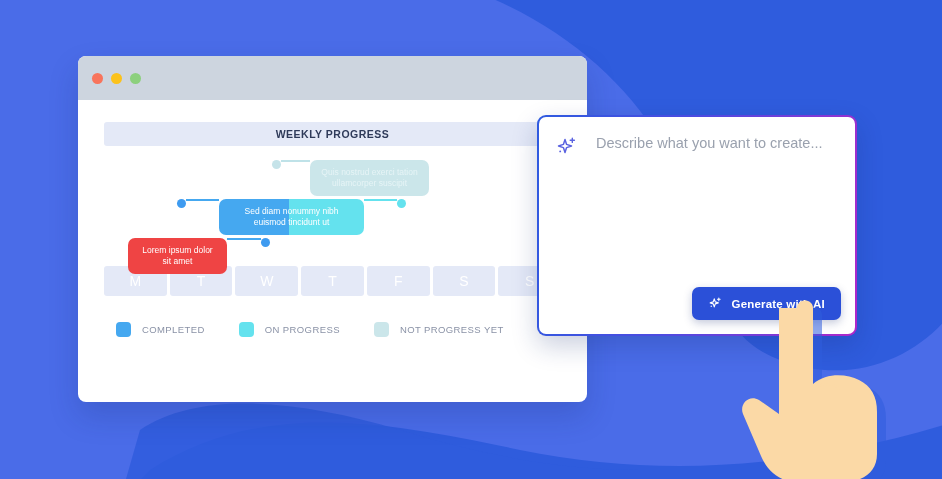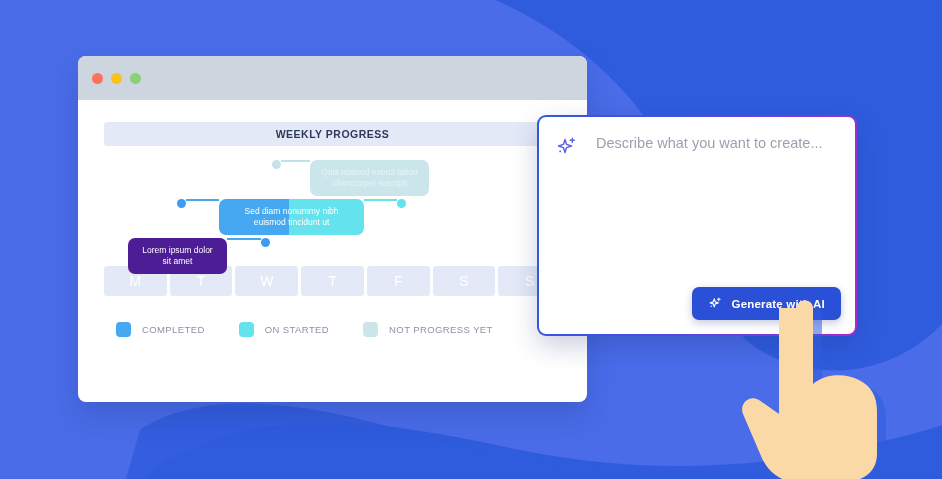--- a/index.html
+++ b/index.html
@@ -44,21 +44,21 @@
   .gantt { position:relative; height:104px; margin-top:14px; }
   .row { position:absolute; height:36px; display:flex; align-items:flex-start; }
   .bar {
     height:36px; border-radius:7px;
     display:flex; flex-direction:column; align-items:center; justify-content:center;
     color:#ffffff; font-size:8.5px; line-height:11.5px; text-align:center;
     padding:0 8px; white-space:pre-line;
   }
   .bar.notstarted { background:#CBE6EA; color:#E6F4F6; }
   .bar.progress  { background:linear-gradient(90deg,#45A8F0 0%,#45A8F0 48%,#64E2EE 48%,#64E2EE 100%); }
-  .bar.completed { background:#4c1d95; }
+  .bar.completed { background:#ef4444; }
 
   .connector { height:2px; }
   .connector.c-light { background:#BFE2E8; }
   .connector.c-blue  { background:#45A8F0; }
   .connector.c-cyan  { background:#64E2EE; }
   .node { width:9px; height:9px; border-radius:50%; flex:none; }
   .node.n-light{ background:#C5E3E9; }
   .node.n-blue { background:#3E9BF0; }
   .node.n-cyan { background:#64E2EE; }
 
@@ -168,21 +168,21 @@
       <div class="day">S</div>
     </div>
 
     <div class="legend">
       <div class="legend-item">
         <span class="swatch" style="background:#45A8F0;"></span>
         <span class="legend-label">COMPLETED</span>
       </div>
       <div class="legend-item">
         <span class="swatch" style="background:#64E2EE;"></span>
-        <span class="legend-label">ON STARTED</span>
+        <span class="legend-label">ON PROGRESS</span>
       </div>
       <div class="legend-item">
         <span class="swatch" style="background:#CBE6EA;"></span>
         <span class="legend-label">NOT PROGRESS YET</span>
       </div>
     </div>
 
   </div>
 </div>
 

